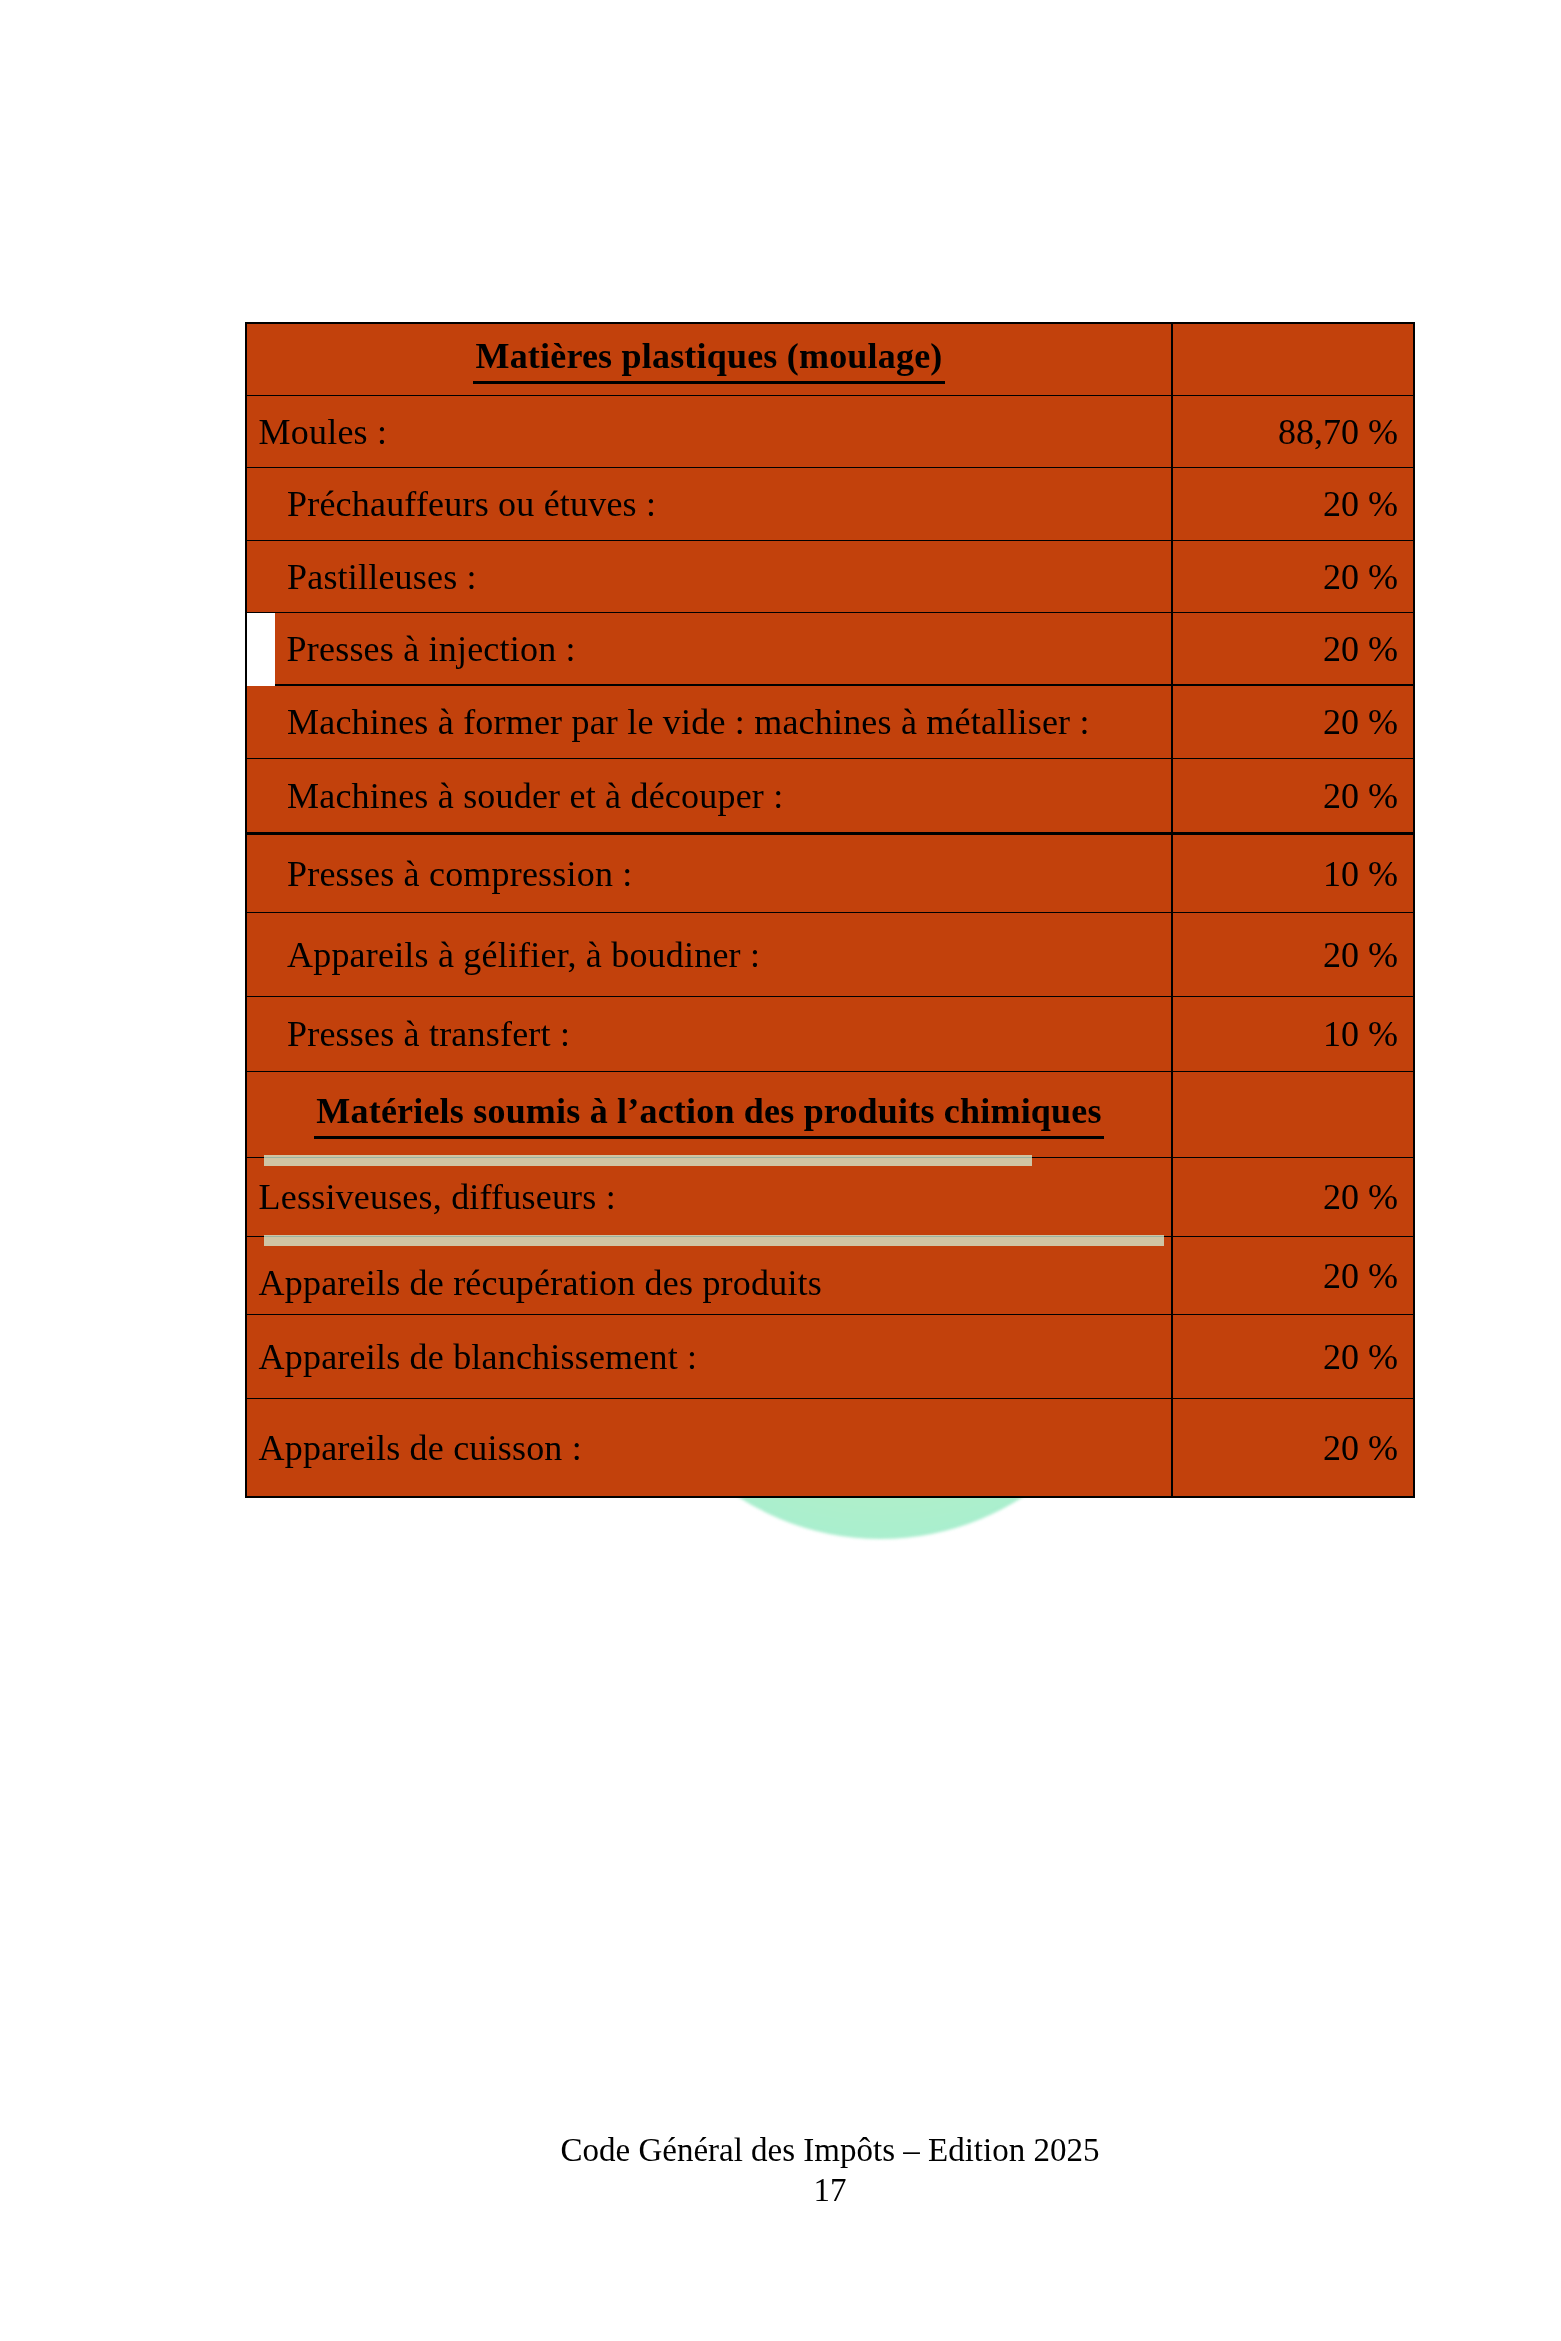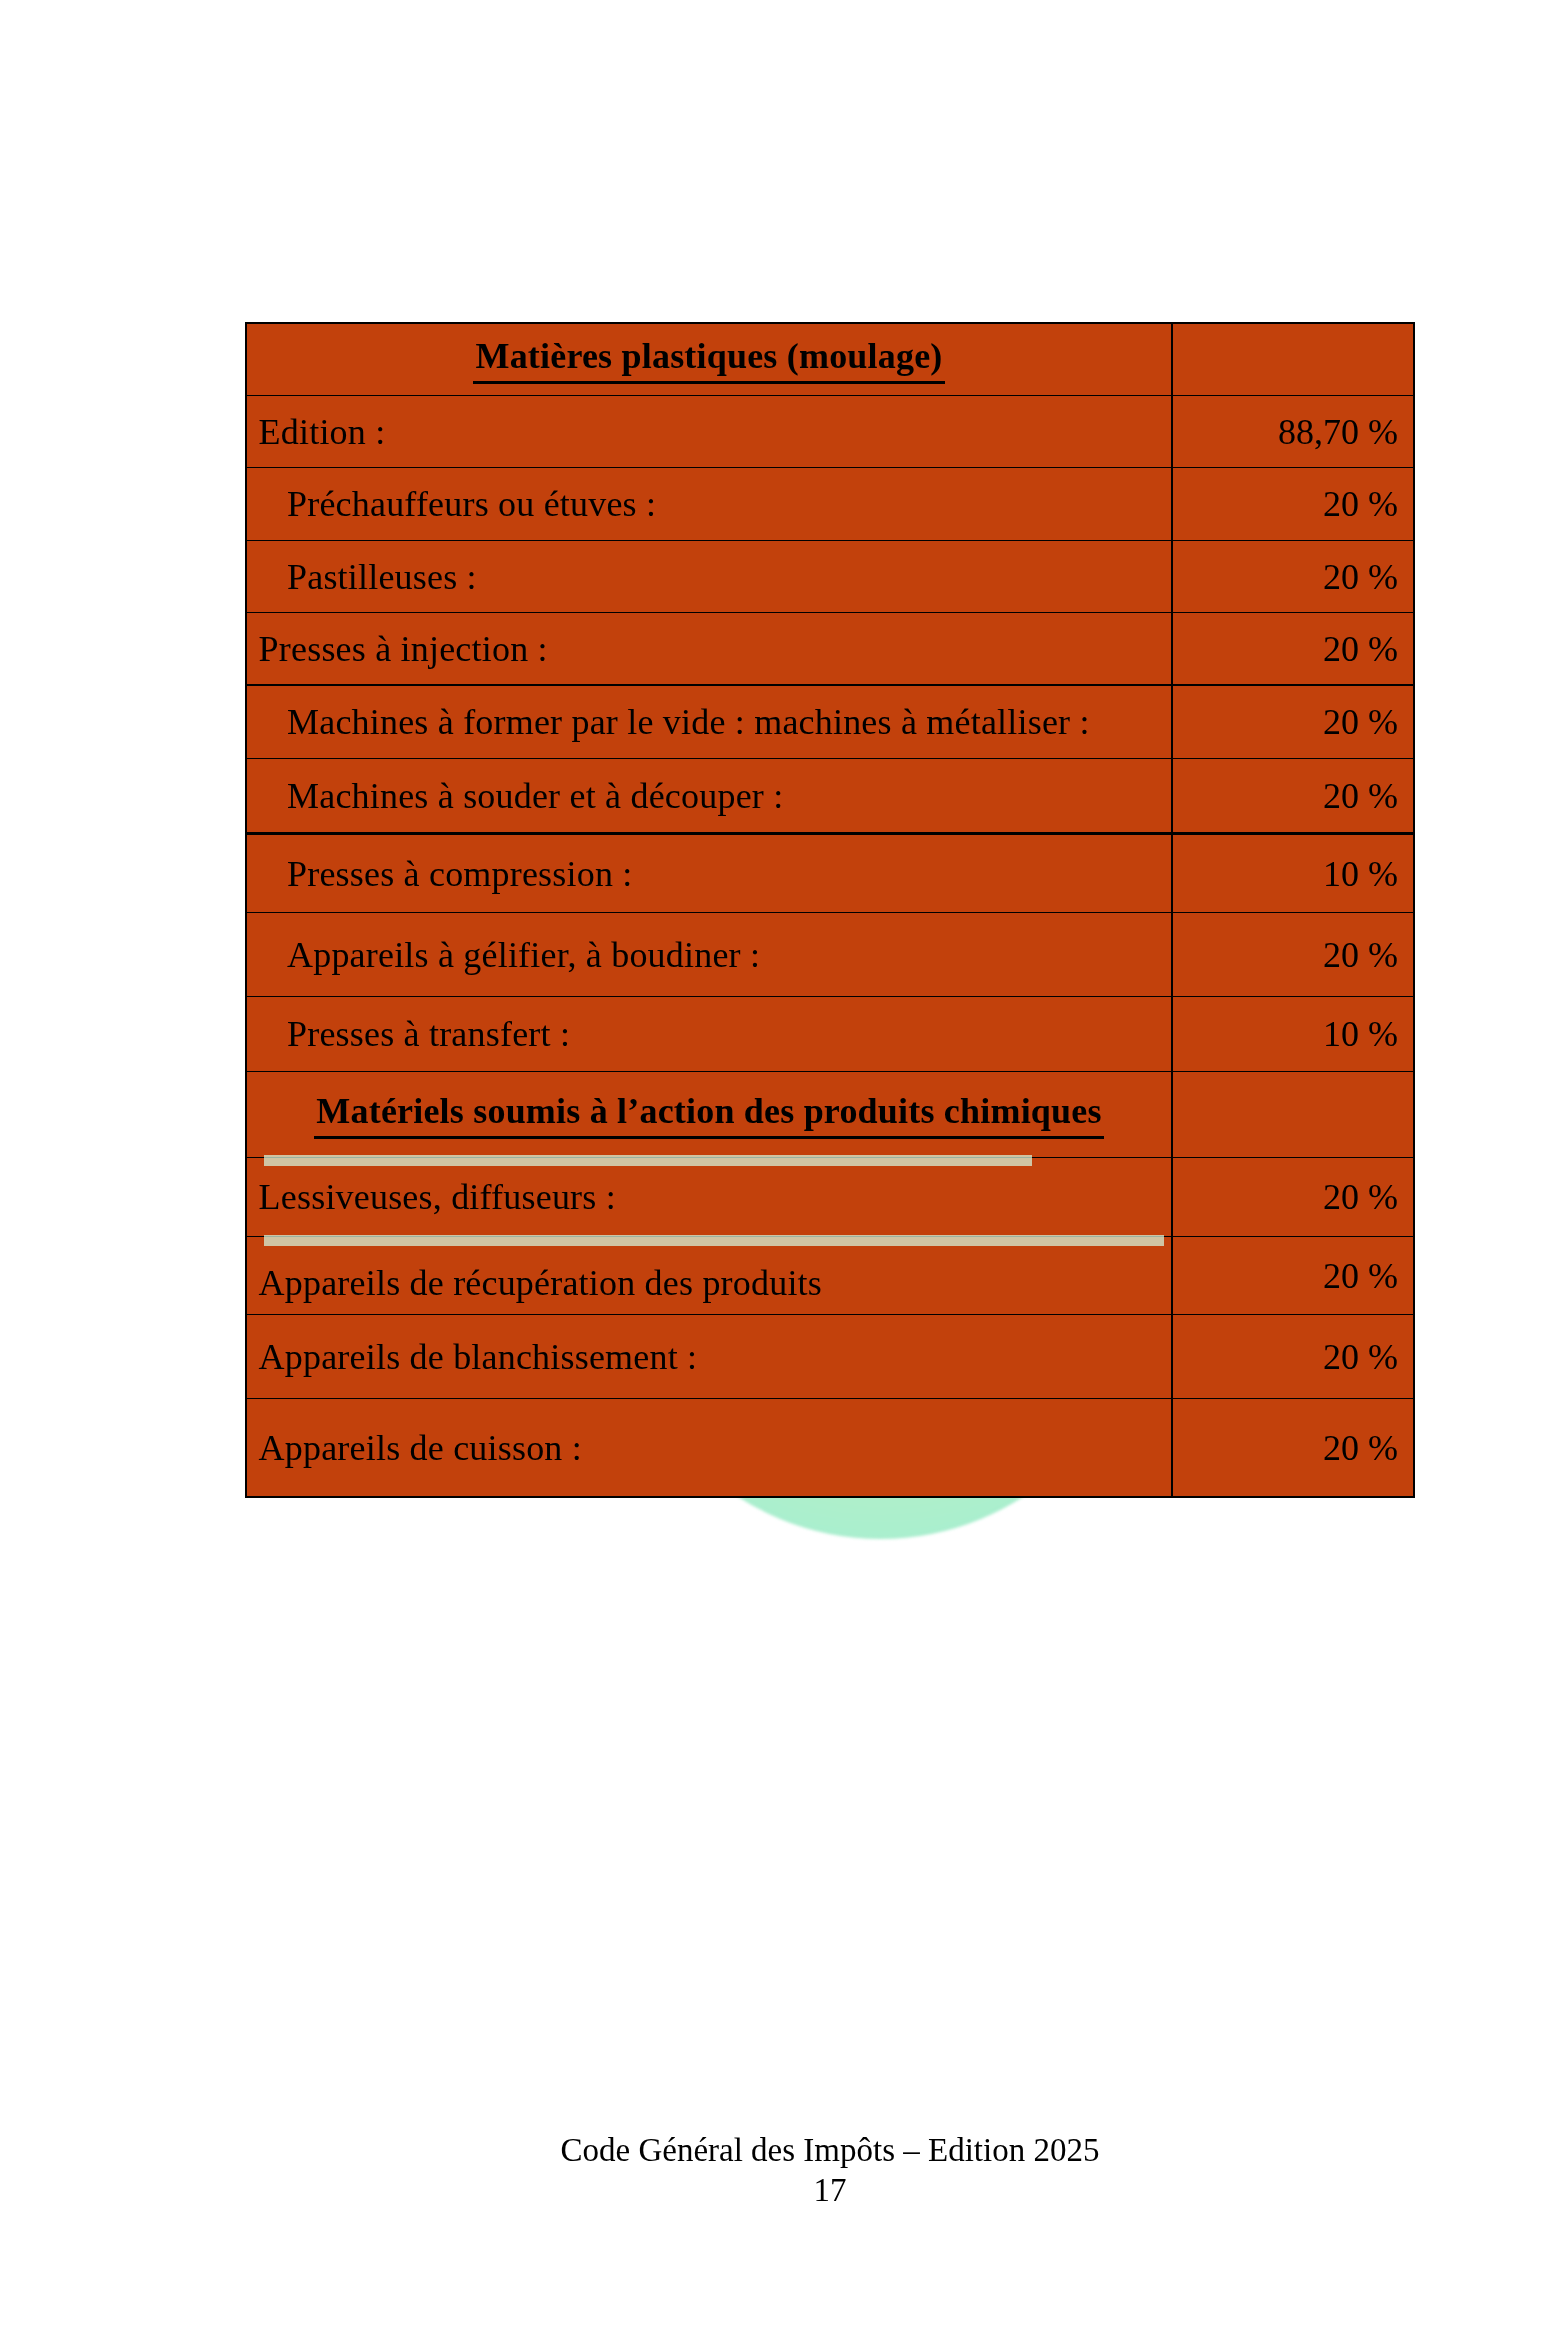--- a/index.html
+++ b/index.html
@@ -35,21 +35,21 @@
     width: 1170px;
     border: 2.5px solid #000000;
     box-sizing: border-box;
     z-index: 1;
   }
   .row {
     display: flex;
     background: #c2410c;
     border-bottom: 1.7px solid #000000;
   }
-  .row.bb3 { border-bottom-width: 2.5px; }
+  .row.bb3 { border-bottom-width: 2.5px; margin-left: 28px; }
   .row.bb4 { border-bottom-width: 3.3px; }
   .row.last { border-bottom: none; }
   .cell { box-sizing: border-box; }
   .label-cell {
     flex: 1 1 auto;
     border-right: 2.5px solid #000000;
     display: flex;
     align-items: center;
     padding-left: 11.6px;
     font-size: 36px;
@@ -108,21 +108,21 @@
   <div class="doc-table">
 
     <div class="row header-row" style="height:71px">
       <div class="cell label-cell">
         <span class="hdr-underline">Matières plastiques (moulage)</span>
       </div>
       <div class="cell value-cell"></div>
     </div>
 
     <div class="row" style="height:71px">
-      <div class="cell label-cell">Edition :</div>
+      <div class="cell label-cell">Moules :</div>
       <div class="cell value-cell">88,70 %</div>
     </div>
 
     <div class="row indent" style="height:72px">
       <div class="cell label-cell">Préchauffeurs ou étuves :</div>
       <div class="cell value-cell">20 %</div>
     </div>
 
     <div class="row indent" style="height:71px">
       <div class="cell label-cell">Pastilleuses :</div>

